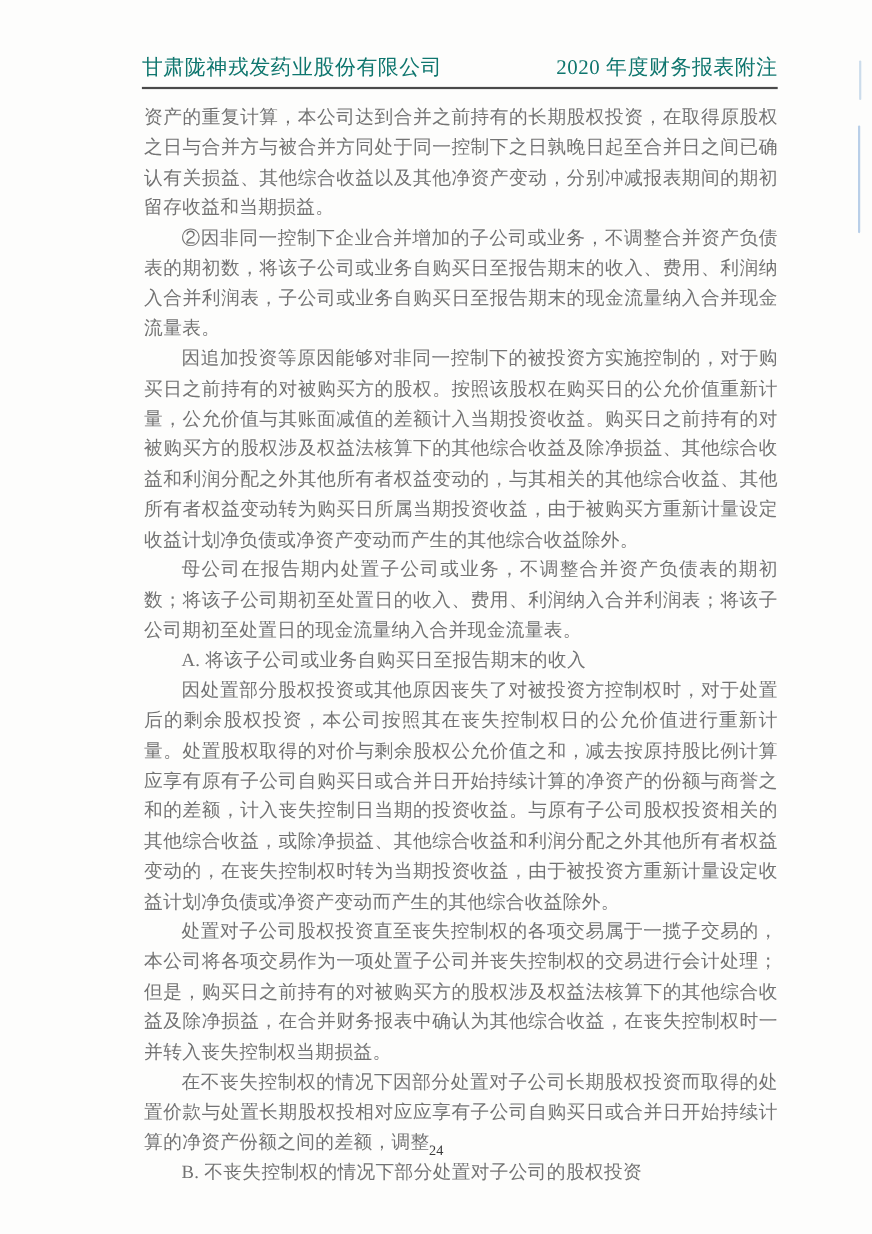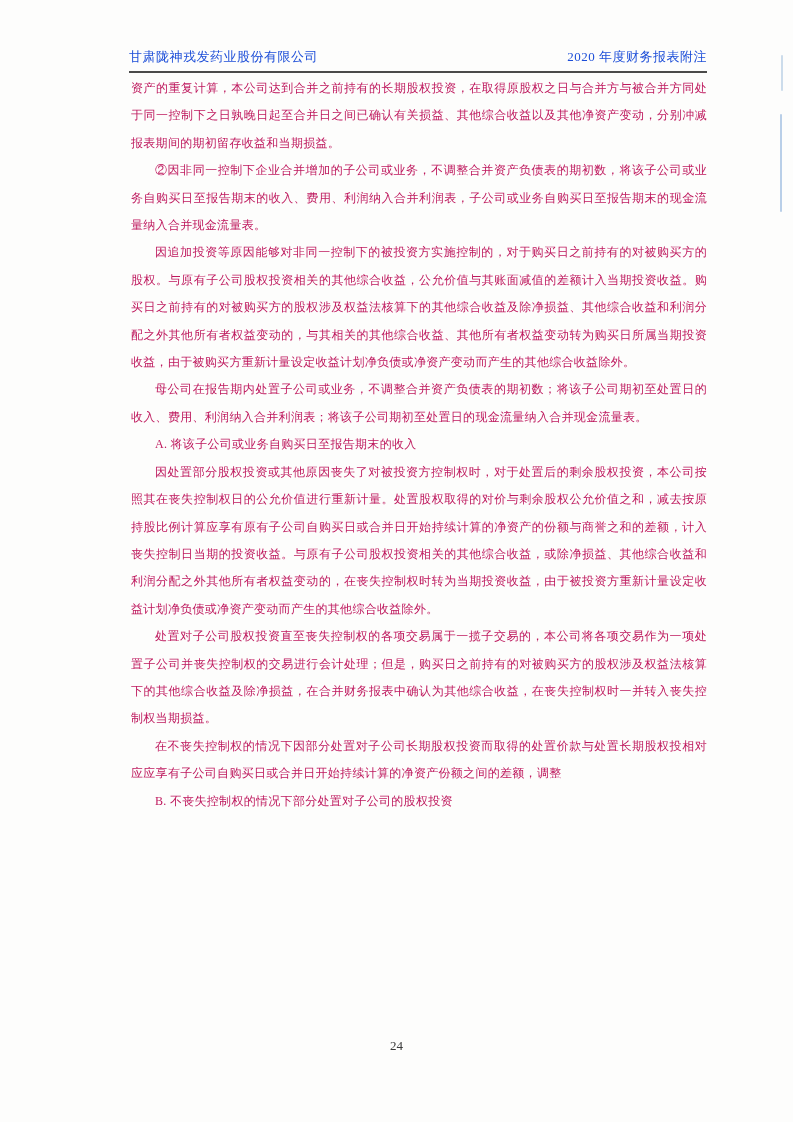--- a/index.html
+++ b/index.html
@@ -19,34 +19,34 @@
   .header {
     position: absolute;
     top: 48px;
     left: 129px;
     width: 578px;
     display: flex;
     justify-content: space-between;
     align-items: flex-end;
     border-bottom: 2px solid #4a4a4a;
     padding-bottom: 5px;
-    font-size: 13px;
-    color: #1d4ed8;
+    font-size: 19px;
+    color: #0f766e;
     letter-spacing: 0.5px;
   }
   .content {
     position: absolute;
-    top: 75px;
+    top: 93px;
     left: 131px;
     width: 576px;
-    font-size: 12px;
+    font-size: 17px;
     line-height: 27.4px;
     text-align: justify;
     text-align-last: left;
-    color: #be185d;
+    color: #737373;
     letter-spacing: 0.3px;
   }
   .content p {
     margin: 0;
     text-indent: 2em;
   }
   .content p.no-indent {
     text-indent: 0;
   }
   .footer {
@@ -73,21 +73,21 @@
 <div class="page">
 
   <div class="header">
     <span>甘肃陇神戎发药业股份有限公司</span>
     <span>2020 年度财务报表附注</span>
   </div>
 
   <div class="content">
     <p class="no-indent">资产的重复计算，本公司达到合并之前持有的长期股权投资，在取得原股权之日与合并方与被合并方同处于同一控制下之日孰晚日起至合并日之间已确认有关损益、其他综合收益以及其他净资产变动，分别冲减报表期间的期初留存收益和当期损益。</p>
     <p>②因非同一控制下企业合并增加的子公司或业务，不调整合并资产负债表的期初数，将该子公司或业务自购买日至报告期末的收入、费用、利润纳入合并利润表，子公司或业务自购买日至报告期末的现金流量纳入合并现金流量表。</p>
-    <p>因追加投资等原因能够对非同一控制下的被投资方实施控制的，对于购买日之前持有的对被购买方的股权。与原有子公司股权投资相关的其他综合收益，公允价值与其账面减值的差额计入当期投资收益。购买日之前持有的对被购买方的股权涉及权益法核算下的其他综合收益及除净损益、其他综合收益和利润分配之外其他所有者权益变动的，与其相关的其他综合收益、其他所有者权益变动转为购买日所属当期投资收益，由于被购买方重新计量设定收益计划净负债或净资产变动而产生的其他综合收益除外。</p>
+    <p>因追加投资等原因能够对非同一控制下的被投资方实施控制的，对于购买日之前持有的对被购买方的股权。按照该股权在购买日的公允价值重新计量，公允价值与其账面减值的差额计入当期投资收益。购买日之前持有的对被购买方的股权涉及权益法核算下的其他综合收益及除净损益、其他综合收益和利润分配之外其他所有者权益变动的，与其相关的其他综合收益、其他所有者权益变动转为购买日所属当期投资收益，由于被购买方重新计量设定收益计划净负债或净资产变动而产生的其他综合收益除外。</p>
     <p>母公司在报告期内处置子公司或业务，不调整合并资产负债表的期初数；将该子公司期初至处置日的收入、费用、利润纳入合并利润表；将该子公司期初至处置日的现金流量纳入合并现金流量表。</p>
     <p>A. 将该子公司或业务自购买日至报告期末的收入</p>
     <p>因处置部分股权投资或其他原因丧失了对被投资方控制权时，对于处置后的剩余股权投资，本公司按照其在丧失控制权日的公允价值进行重新计量。处置股权取得的对价与剩余股权公允价值之和，减去按原持股比例计算应享有原有子公司自购买日或合并日开始持续计算的净资产的份额与商誉之和的差额，计入丧失控制日当期的投资收益。与原有子公司股权投资相关的其他综合收益，或除净损益、其他综合收益和利润分配之外其他所有者权益变动的，在丧失控制权时转为当期投资收益，由于被投资方重新计量设定收益计划净负债或净资产变动而产生的其他综合收益除外。</p>
     <p>处置对子公司股权投资直至丧失控制权的各项交易属于一揽子交易的，本公司将各项交易作为一项处置子公司并丧失控制权的交易进行会计处理；但是，购买日之前持有的对被购买方的股权涉及权益法核算下的其他综合收益及除净损益，在合并财务报表中确认为其他综合收益，在丧失控制权时一并转入丧失控制权当期损益。</p>
     <p>在不丧失控制权的情况下因部分处置对子公司长期股权投资而取得的处置价款与处置长期股权投相对应应享有子公司自购买日或合并日开始持续计算的净资产份额之间的差额，调整</p>
     <p>B. 不丧失控制权的情况下部分处置对子公司的股权投资</p>
   </div>
 
   <div class="scan-artifact artifact-1"></div>
   <div class="scan-artifact artifact-2"></div>

